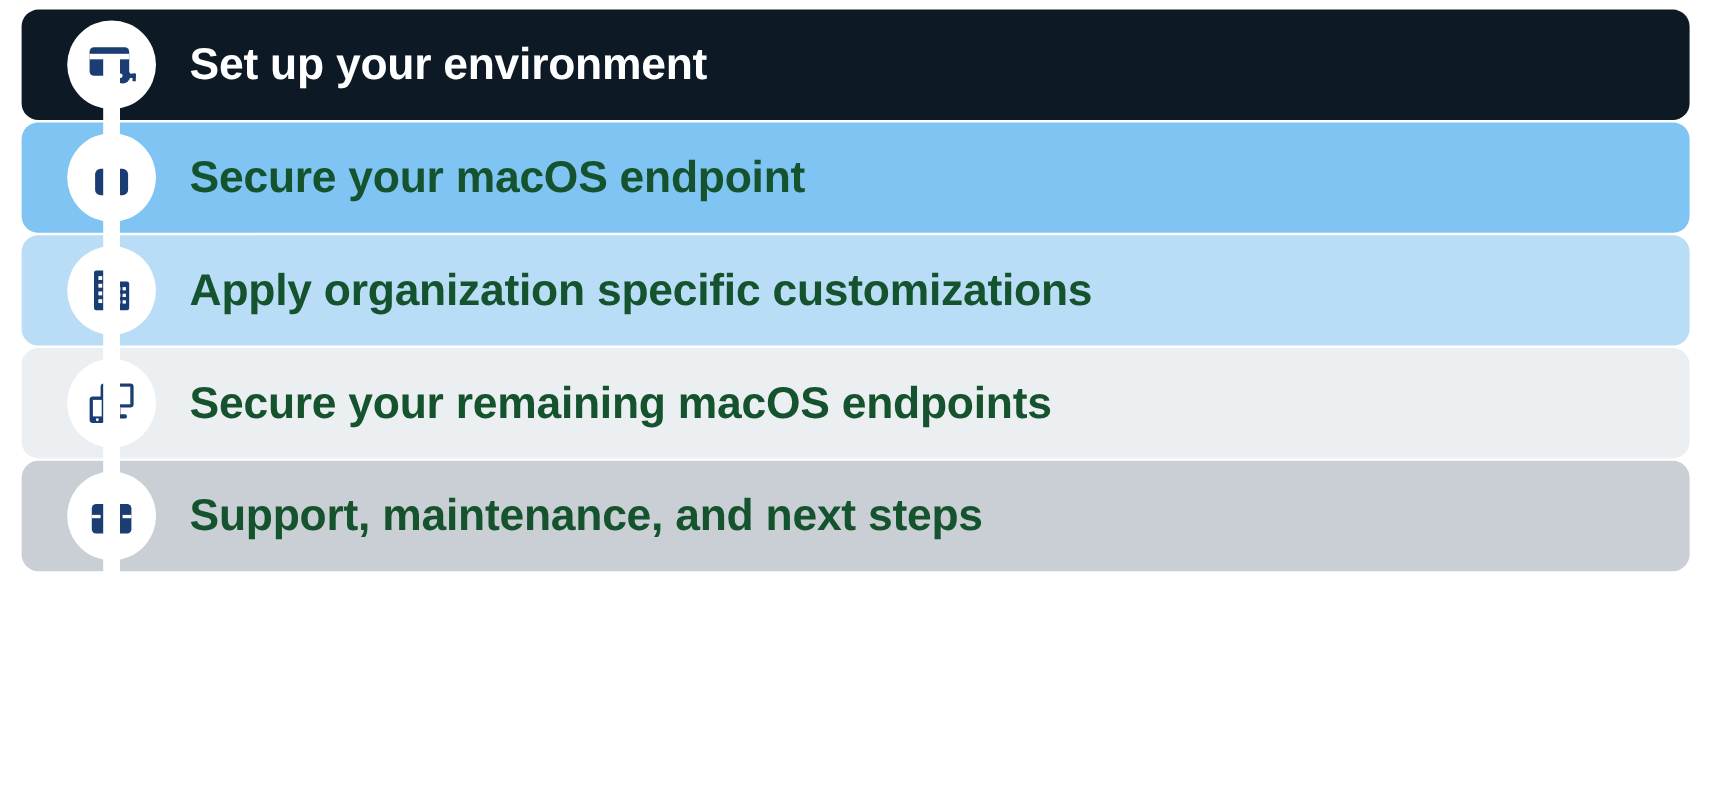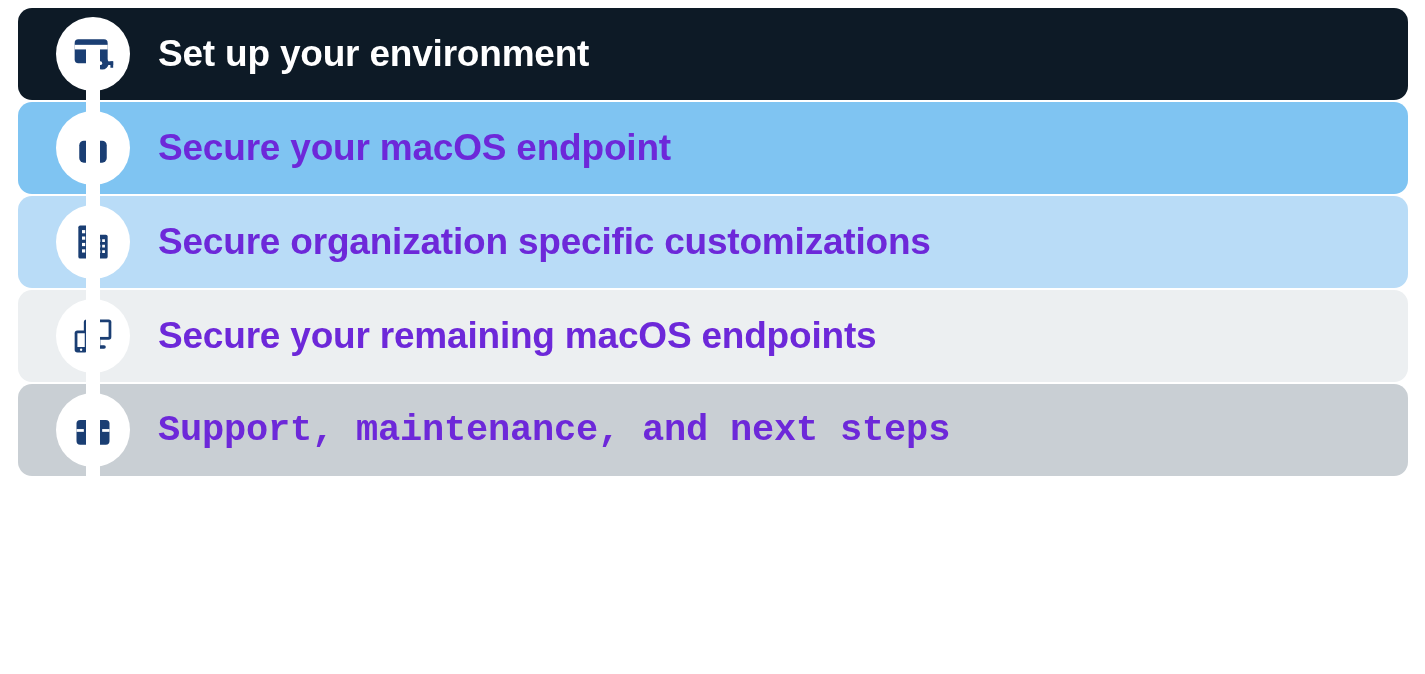--- a/index.html
+++ b/index.html
@@ -27,21 +27,21 @@
   }
   .step {
     position: relative;
     height: 92px;
     margin-bottom: 2px;
     border-radius: 14px;
     display: flex;
     align-items: center;
     z-index: 0;
   }
-  .step:last-child { margin-bottom: 4px; font-family: Liberation Mono, monospace; }
+  .step:last-child { margin-bottom: 4px; }
   .icon-circle {
     position: absolute;
     left: 38px;
     top: 50%;
     transform: translateY(-50%);
     width: 74px;
     height: 74px;
     border-radius: 50%;
     background: #ffffff;
     display: flex;
@@ -53,21 +53,21 @@
     width: 44px;
     height: 44px;
   }
   .label {
     margin-left: 140px;
     font-size: 37px;
     font-weight: 600;
     letter-spacing: -0.2px;
   }
   .t-light { color: #ffffff; }
-  .t-dark  { color: #6d28d9; }
+  .t-dark  { color: #14532d; }
 </style>
 </head>
 <body>
 
 <div class="wrap">
   <div class="connector"></div>
 
   <div class="step" style="background:#0d1a26">
     <div class="icon-circle">
       <svg viewBox="0 0 48 48">
@@ -117,21 +117,21 @@
             <rect x="18" y="32" width="3.5" height="3.5"></rect>
           <rect x="29" y="21" width="3" height="3"></rect>
             <rect x="34" y="21" width="3" height="3"></rect>
           <rect x="29" y="27" width="3" height="3"></rect>
             <rect x="34" y="27" width="3" height="3"></rect>
           <rect x="29" y="33" width="3" height="3"></rect>
             <rect x="34" y="33" width="3" height="3"></rect>
         </g>
       </svg>
     </div>
-    <span class="label t-dark">Secure organization specific customizations</span>
+    <span class="label t-dark">Apply organization specific customizations</span>
   </div>
 
 
   <div class="step" style="background:#eceff1">
     <div class="icon-circle">
       <svg viewBox="0 0 48 48">
         <g fill="#1a3e73">
           <rect x="14" y="6" width="30" height="22" rx="3"></rect>
           <rect x="26" y="28" width="6" height="6"></rect>
           <rect x="20" y="34" width="18" height="4" rx="2"></rect>

